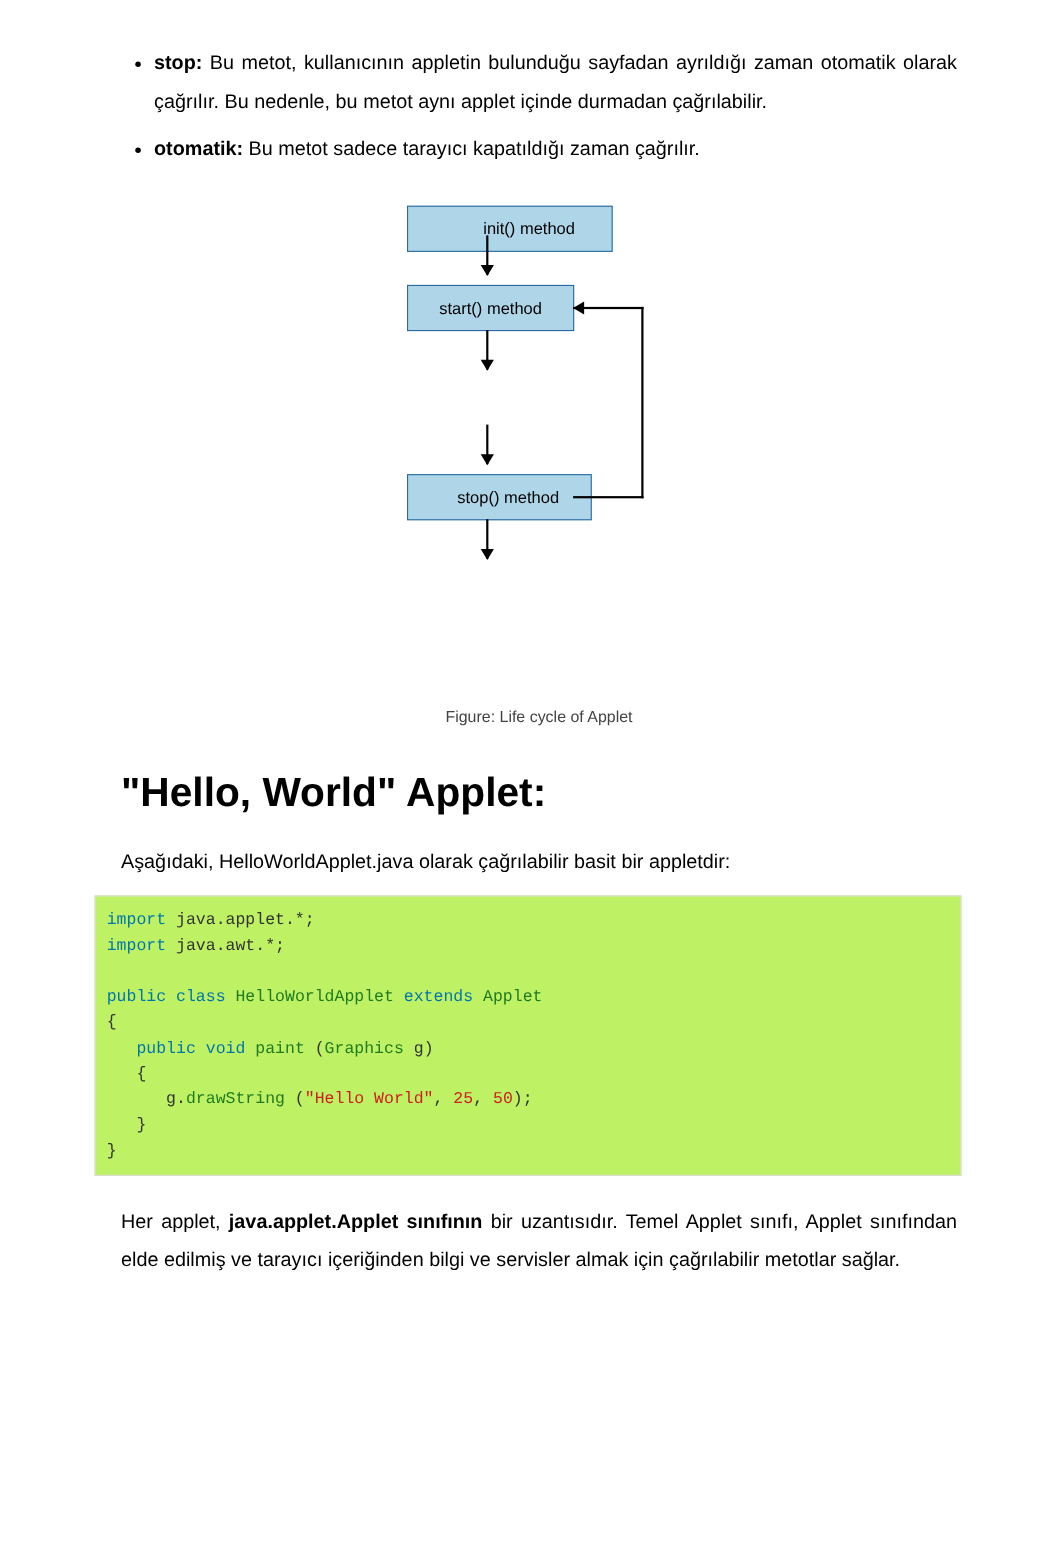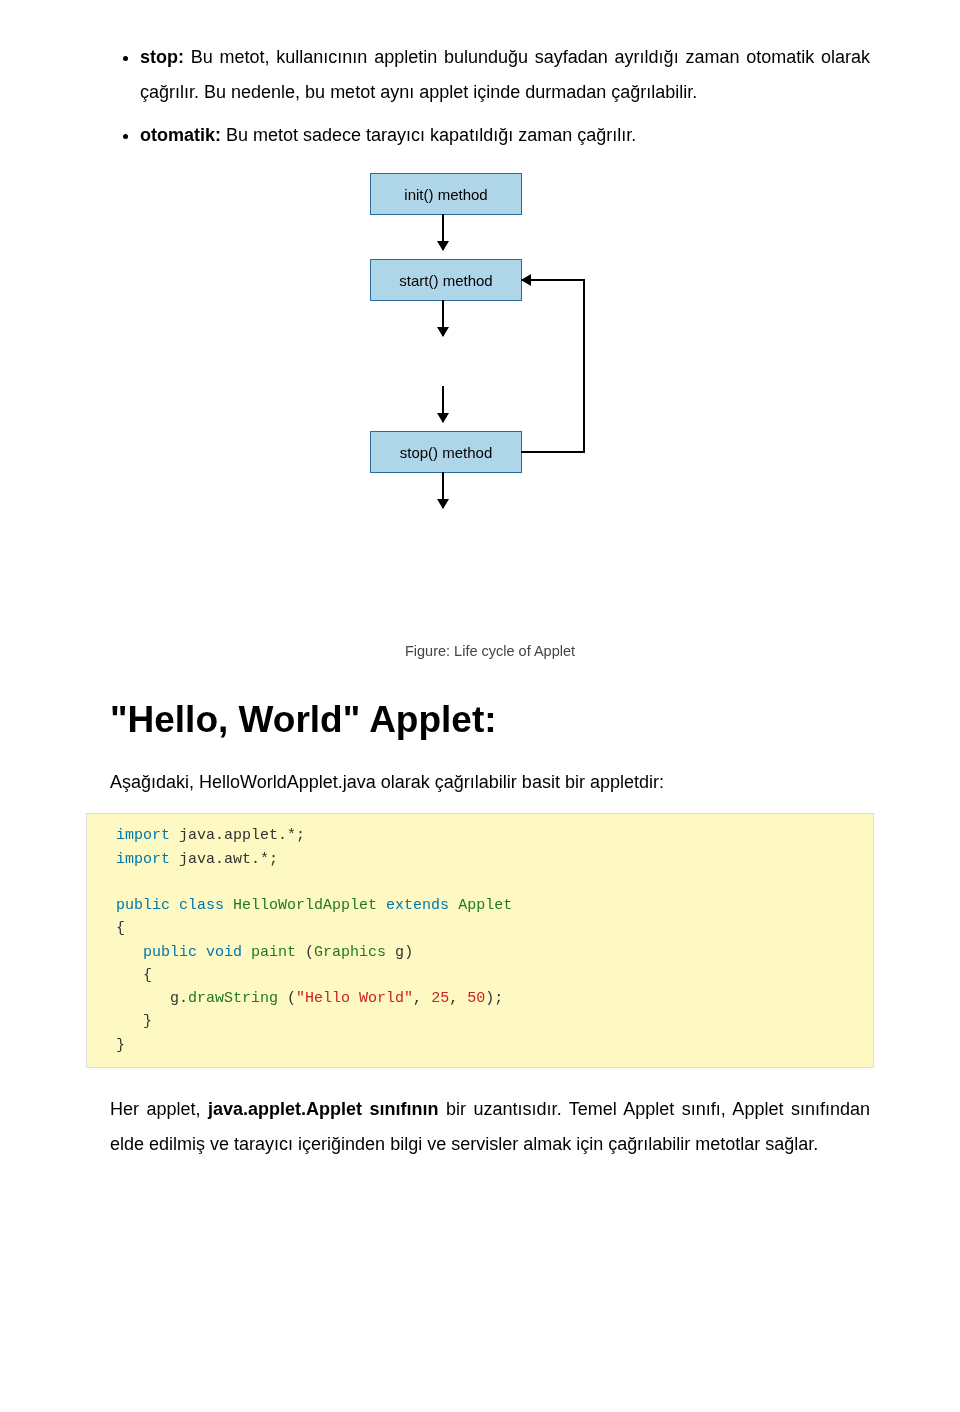--- a/index.html
+++ b/index.html
@@ -92,26 +92,26 @@
     font-size: 37px;
     font-weight: bold;
     margin: 10px 0 24px 0;
   }
   p.lead {
     font-size: 18px;
     line-height: 1.9;
     margin: 0 0 14px 0;
   }
   .codeblock {
-    background: #fef9c3;
+    background: #bef264;
     border: 1px solid #ddd;
     font-family: "Courier New", Courier, monospace;
     font-size: 15px;
     line-height: 1.55;
-    padding: 10px 29px;
+    padding: 10px 10px;
     white-space: pre;
     color: #333;
     margin-left: -24px;
     margin-right: -4px;
     margin-bottom: 24px;
   }
   .kw { color: #0077aa; }
   .typ { color: #207a20; }
   .fn { color: #207a20; }
   .str { color: #cc2020; }
@@ -139,29 +139,29 @@
     <li>
       <span class="b">stop:</span><span> Bu metot, kullanıcının appletin bulunduğu sayfadan ayrıldığı zaman otomatik olarak çağrılır. Bu nedenle, bu metot aynı applet içinde durmadan çağrılabilir.</span>
     </li>
     <li>
       <span class="b">otomatik:</span><span> Bu metot sadece tarayıcı kapatıldığı zaman çağrılır.</span>
     </li>
   </ul>
 
   <div class="diagram-wrap">
     <div class="diagram">
-      <div class="node" style="top:0px;">init() method</div>
+      <div class="node" style="top:14px;padding-left:35px;">init() method</div>
       <div class="arrow-down" style="top:41px;height:36px;"></div>
 
       <div class="node" style="top:86px;">start() method</div>
       <div class="arrow-down" style="top:127px;height:36px;"></div>
 
       <div class="arrow-down" style="top:213px;height:36px;"></div>
 
-      <div class="node" style="top:258px;">stop() method</div>
+      <div class="node" style="top:258px;padding-left:16px;">stop() method</div>
       <div class="arrow-down" style="top:299px;height:36px;"></div>
 
 
       
       <div class="loopline-h" style="top:278px;left:181px;width:64px;"></div>
       <div class="loopline-v" style="top:106px;left:243px;height:174px;"></div>
       <div class="loopline-h" style="top:106px;left:181px;width:64px;"></div>
       <div class="arrow-left-head" style="top:101px;left:181px;"></div>
     </div>
     <div class="figcaption">Figure: Life cycle of Applet</div>

